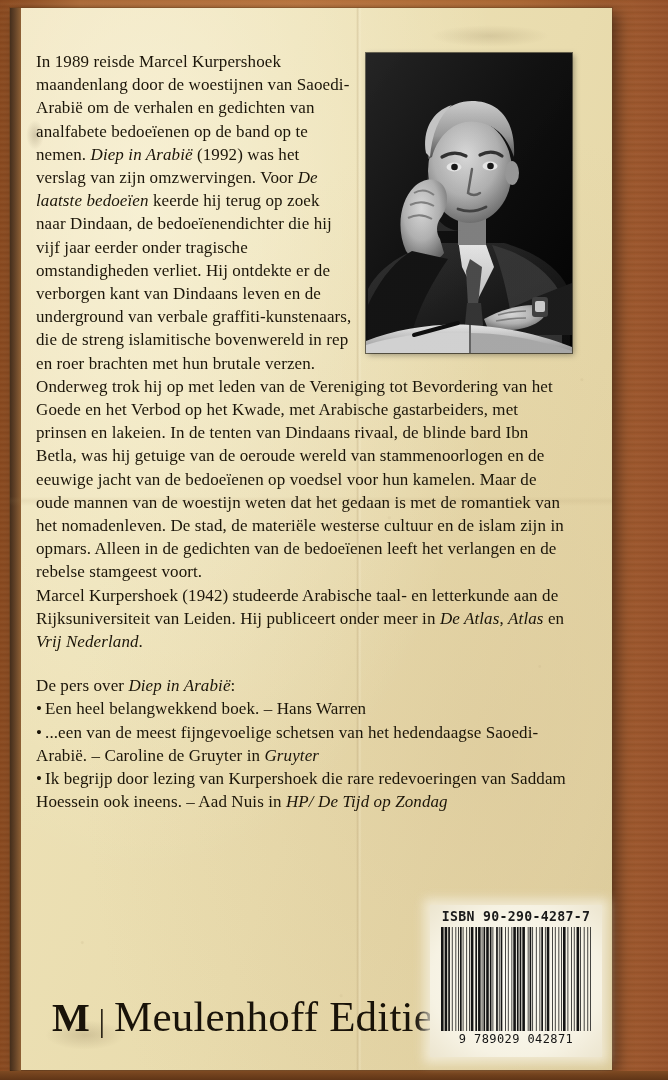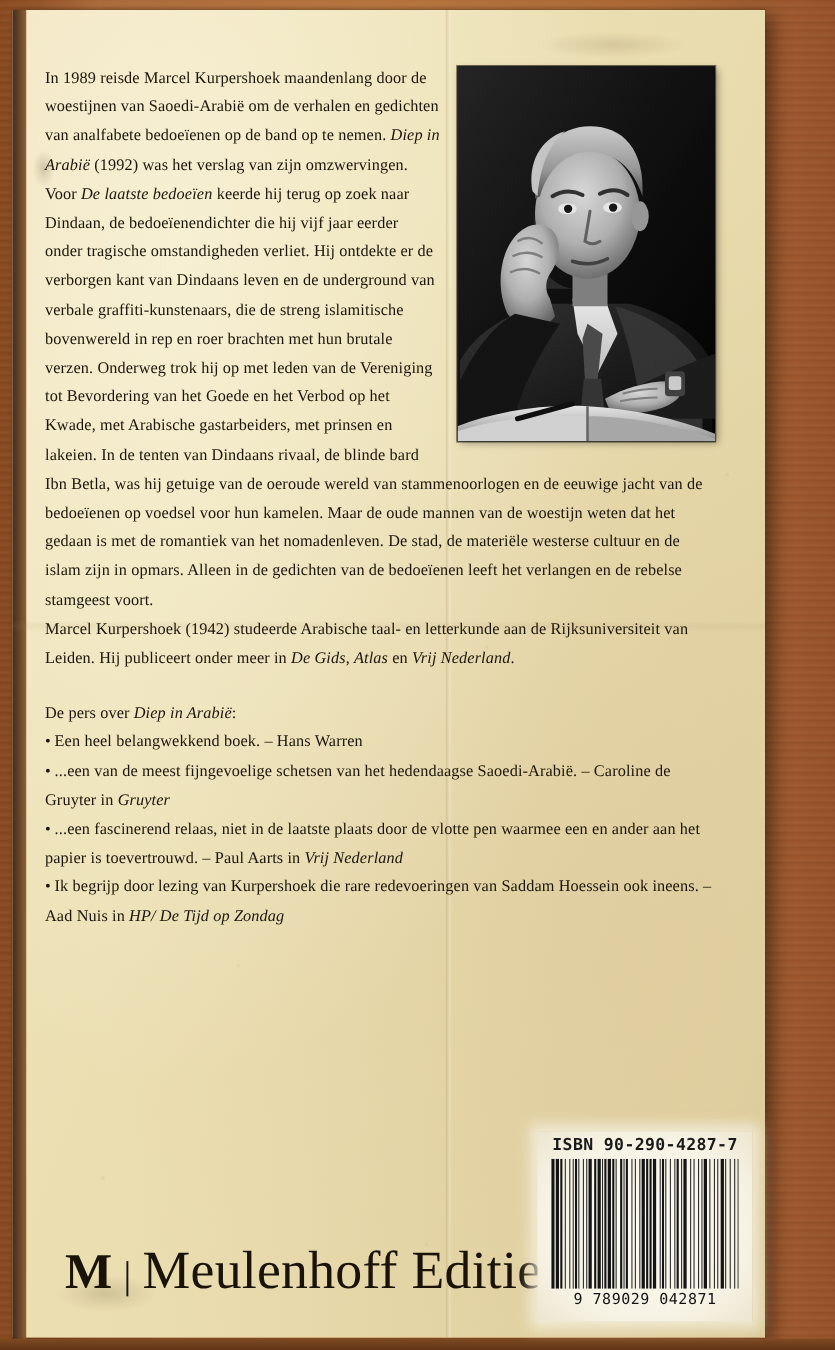--- a/index.html
+++ b/index.html
@@ -89,21 +89,21 @@
   #content {
     position: absolute;
     left: 36px;
     top: 50px;
     width: 536px;
     z-index: 3;
     color: #19140c;
   }
 
   .body-text {
-    font-size: 13px;
+    font-size: 17px;
     line-height: 23.2px;
     text-align: left;
     color: #1b1509;
     letter-spacing: .1px;
   }
   .body-text i, .body-text em { font-style: italic; }
 
   
   #photo-wrap {
     float: right;
@@ -315,30 +315,29 @@
           <path d="M48 282 L92 270" stroke="#171614" stroke-width="4" stroke-linecap="round"></path>
 
           <rect x="0" y="0" width="206" height="300" fill="none"></rect>
           <rect x="0" y="0" width="206" height="300" fill="url(#bg)" opacity="0.06"></rect>
           <rect x="0" y="0" width="206" height="300" fill="#000" opacity="0.0"></rect>
         </svg>
       </div>
     </div>
 
     <p class="para body-text"><span>In 1989 reisde Marcel Kurpershoek maandenlang door de woestijnen van Saoedi-Arabië om de verhalen en gedichten van analfabete bedoeïenen op de band op te nemen. </span><i>Diep in Arabië</i><span> (1992) was het verslag van zijn omzwervingen. Voor </span><i>De laatste bedoeïen</i><span> keerde hij terug op zoek naar Dindaan, de bedoeïenendichter die hij vijf jaar eerder onder tragische omstandigheden verliet. Hij ontdekte er de verborgen kant van Dindaans leven en de underground van verbale graffiti-kunstenaars, die de streng islamitische bovenwereld in rep en roer brachten met hun brutale verzen. Onderweg trok hij op met leden van de Vereniging tot Bevordering van het Goede en het Verbod op het Kwade, met Arabische gastarbeiders, met prinsen en lakeien. In de tenten van Dindaans rivaal, de blinde bard Ibn Betla, was hij getuige van de oeroude wereld van stammenoorlogen en de eeuwige jacht van de bedoeïenen op voedsel voor hun kamelen. Maar de oude mannen van de woestijn weten dat het gedaan is met de romantiek van het nomadenleven. De stad, de materiële westerse cultuur en de islam zijn in opmars. Alleen in de gedichten van de bedoeïenen leeft het verlangen en de rebelse stamgeest voort.</span></p>
-    <p class="para body-text"><span>Marcel Kurpershoek (1942) studeerde Arabische taal- en letterkunde aan de Rijksuniversiteit van Leiden. Hij publiceert onder meer in </span><i>De Gids</i><span>, </span><i>Atlas</i><span> en </span><i>Vrij Nederland</i><span>.</span></p>
+    <p class="para body-text"><span>Marcel Kurpershoek (1942) studeerde Arabische taal- en letterkunde aan de Rijksuniversiteit van Leiden. Hij publiceert onder meer in </span><i>De Atlas</i><span>, </span><i>Atlas</i><span> en </span><i>Vrij Nederland</i><span>.</span></p>
 
     <div class="gap"></div>
 
     <p class="para body-text"><span>De pers over </span><i>Diep in Arabië</i><span>:</span></p>
 
     <ul class="quotes">
       <li class="body-text"><span class="bullet">•</span><span><span>Een heel belangwekkend boek. – Hans Warren</span></span></li>
       <li class="body-text"><span class="bullet">•</span><span><span>...een van de meest fijngevoelige schetsen van het hedendaagse Saoedi-Arabië. – Caroline de Gruyter in </span><i>Gruyter</i></span></li>
-      <li class="body-text"><span class="bullet">•</span><span><span>...een fascinerend relaas, niet in de laatste plaats door de vlotte pen waarmee een en ander aan het papier is toevertrouwd. – Paul Aarts in </span><i>Vrij Nederland</i></span></li>
       <li class="body-text"><span class="bullet">•</span><span><span>Ik begrijp door lezing van Kurpershoek die rare redevoeringen van Saddam Hoessein ook ineens. – Aad Nuis in </span><i>HP/ De Tijd op Zondag</i></span></li>
     </ul>
   </div>
 
   <div id="imprint">
     <span class="m">M</span>
     <span class="pipe">|</span>
     <span class="name">Meulenhoff Editie</span>
   </div>
 

